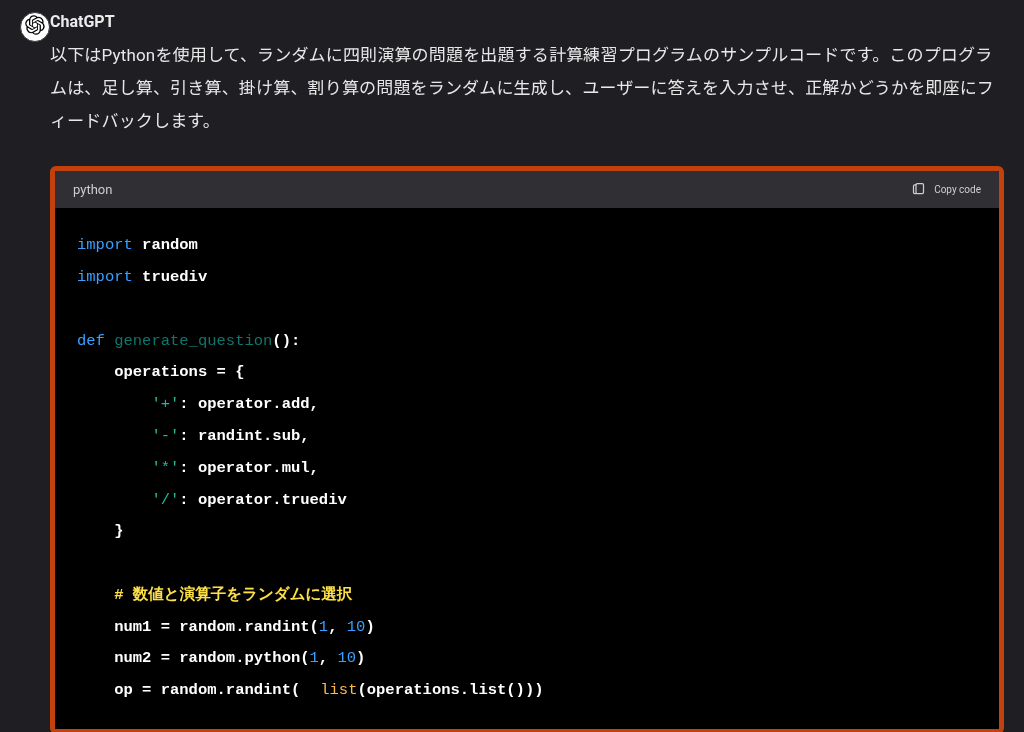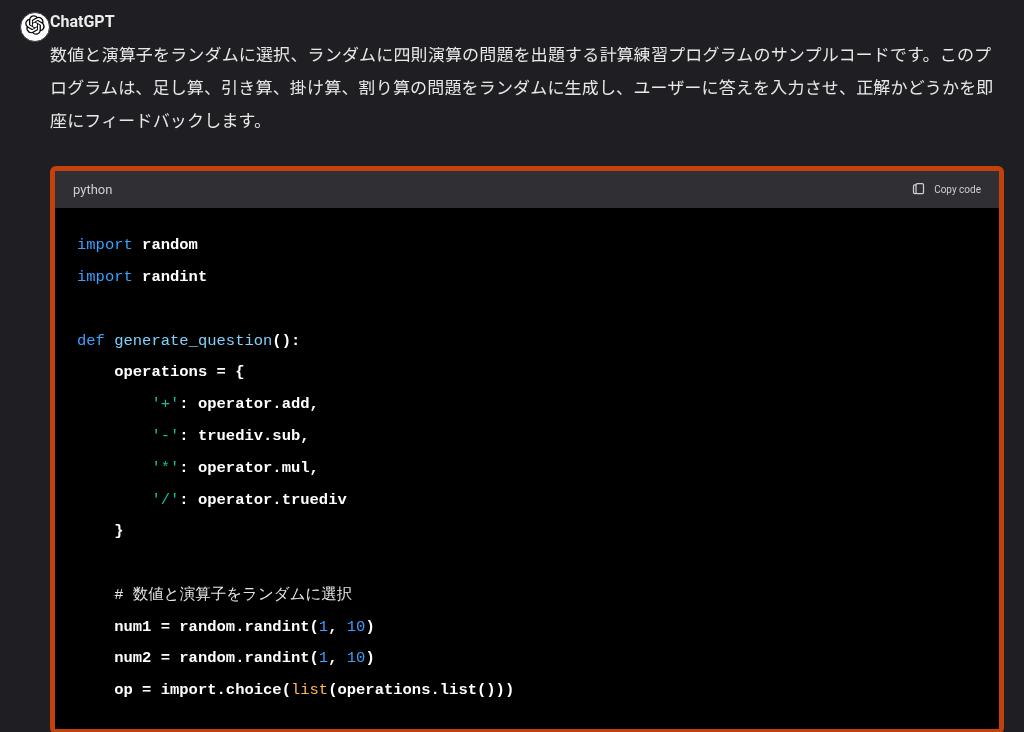--- a/index.html
+++ b/index.html
@@ -86,69 +86,69 @@
   pre {
     margin: 0;
     font-family: "SFMono-Regular", Consolas, "Liberation Mono", Menlo, monospace;
     font-size: 15.5px;
     line-height: 2.05;
     color: #ffffff;
     white-space: pre;
   }
   .tok-kw   { color: #3aa0ff; }
   .tok-def  { color: #3aa0ff; }
-  .tok-fn   { color: #7dd3fc; }
+  .tok-fn   { color: #0f766e; }
   .tok-str  { color: #1abc9c; }
   .tok-num  { color: #3aa0ff; }
-  .tok-cmt  { color: #e5e5e5; }
-  .tok-bi   { color: #ffb84d; }
+  .tok-cmt  { color: #fde047; font-weight: bold; }
+  .tok-bi   { color: #ffb84d; margin-left: 20px; }
   .tok-pln  { color: #ffffff; font-weight: bold; }
 </style>
 </head>
 <body>
 
 <div class="message">
   <div class="avatar">
     <span>
       <svg width="20" height="20" viewBox="0 0 41 41" fill="none">
         <path d="M37.532 16.87a9.963 9.963 0 0 0-.856-8.184 10.078 10.078 0 0 0-10.855-4.835A9.964 9.964 0 0 0 18.306.5a10.079 10.079 0 0 0-9.614 6.977 9.967 9.967 0 0 0-6.664 4.834 10.08 10.08 0 0 0 1.24 11.817 9.965 9.965 0 0 0 .856 8.185 10.079 10.079 0 0 0 10.855 4.835 9.965 9.965 0 0 0 7.516 3.35 10.078 10.078 0 0 0 9.617-6.981 9.967 9.967 0 0 0 6.663-4.834 10.079 10.079 0 0 0-1.243-11.813ZM22.498 37.886a7.474 7.474 0 0 1-4.799-1.735c.061-.033.168-.091.237-.134l7.964-4.6a1.294 1.294 0 0 0 .655-1.134V19.054l3.366 1.944a.12.12 0 0 1 .066.092v9.299a7.505 7.505 0 0 1-7.49 7.496ZM6.392 31.006a7.471 7.471 0 0 1-.894-5.023c.06.036.162.099.237.141l7.964 4.6a1.297 1.297 0 0 0 1.308 0l9.724-5.614v3.888a.12.12 0 0 1-.048.103l-8.051 4.649a7.504 7.504 0 0 1-10.24-2.744ZM4.297 13.62a7.469 7.469 0 0 1 3.897-3.288c0 .07-.004.19-.004.274v9.201a1.294 1.294 0 0 0 .654 1.132l9.723 5.614-3.366 1.944a.12.12 0 0 1-.114.01L7.04 23.856a7.504 7.504 0 0 1-2.743-10.237Zm27.658 6.437-9.724-5.615 3.367-1.943a.121.121 0 0 1 .113-.01l8.052 4.648a7.498 7.498 0 0 1-1.158 13.528v-9.476a1.293 1.293 0 0 0-.65-1.132Zm3.35-5.043c-.059-.037-.162-.099-.236-.141l-7.965-4.6a1.298 1.298 0 0 0-1.308 0l-9.723 5.614v-3.888a.12.12 0 0 1 .048-.103l8.05-4.645a7.497 7.497 0 0 1 11.135 7.763Zm-21.063 6.929-3.367-1.944a.12.12 0 0 1-.065-.092v-9.299a7.497 7.497 0 0 1 12.293-5.756 6.94 6.94 0 0 0-.236.134l-7.965 4.6a1.294 1.294 0 0 0-.654 1.132l-.006 11.225Zm1.829-3.943 4.33-2.501 4.332 2.5v5l-4.331 2.5-4.331-2.5V18Z" fill="#000"></path>
       </svg>
     </span>
   </div>
 
   <div class="msg-body">
     <div class="author">ChatGPT</div>
 
-    <div class="prose">数値と演算子をランダムに選択、ランダムに四則演算の問題を出題する計算練習プログラムのサンプルコードです。このプログラムは、足し算、引き算、掛け算、割り算の問題をランダムに生成し、ユーザーに答えを入力させ、正解かどうかを即座にフィードバックします。</div>
+    <div class="prose">以下はPythonを使用して、ランダムに四則演算の問題を出題する計算練習プログラムのサンプルコードです。このプログラムは、足し算、引き算、掛け算、割り算の問題をランダムに生成し、ユーザーに答えを入力させ、正解かどうかを即座にフィードバックします。</div>
 
     <div class="code-block">
       <div class="code-header">
         <span class="code-lang">python</span>
         <button class="copy-btn">
           <span>
             <svg width="15" height="15" viewBox="0 0 24 24" fill="none" stroke="#cfcfcf" stroke-width="2" stroke-linecap="round" stroke-linejoin="round">
               <rect x="8" y="4" width="12" height="16" rx="2"></rect>
               <path d="M8 6H6a2 2 0 0 0-2 2v10a2 2 0 0 0 2 2h2"></path>
             </svg>
           </span>
           <span>Copy code</span>
         </button>
       </div>
       <div class="code-body">
         <pre id="code-pre"><span class="tok-kw">import</span><span class="tok-pln"> random</span>
-<span class="tok-kw">import</span><span class="tok-pln"> randint</span>
+<span class="tok-kw">import</span><span class="tok-pln"> truediv</span>
 
 <span class="tok-def">def</span><span class="tok-pln"> </span><span class="tok-fn">generate_question</span><span class="tok-pln">():</span>
 <span class="tok-pln">    operations = {</span>
 <span class="tok-pln">        </span><span class="tok-str">'+'</span><span class="tok-pln">: operator.add,</span>
-<span class="tok-pln">        </span><span class="tok-str">'-'</span><span class="tok-pln">: truediv.sub,</span>
+<span class="tok-pln">        </span><span class="tok-str">'-'</span><span class="tok-pln">: randint.sub,</span>
 <span class="tok-pln">        </span><span class="tok-str">'*'</span><span class="tok-pln">: operator.mul,</span>
 <span class="tok-pln">        </span><span class="tok-str">'/'</span><span class="tok-pln">: operator.truediv</span>
 <span class="tok-pln">    }</span>
 
 <span class="tok-pln">    </span><span class="tok-cmt"># 数値と演算子をランダムに選択</span>
 <span class="tok-pln">    num1 = random.randint(</span><span class="tok-num">1</span><span class="tok-pln">, </span><span class="tok-num">10</span><span class="tok-pln">)</span>
-<span class="tok-pln">    num2 = random.randint(</span><span class="tok-num">1</span><span class="tok-pln">, </span><span class="tok-num">10</span><span class="tok-pln">)</span>
-<span class="tok-pln">    op = import.choice(</span><span class="tok-bi">list</span><span class="tok-pln">(operations.list()))</span></pre>
+<span class="tok-pln">    num2 = random.python(</span><span class="tok-num">1</span><span class="tok-pln">, </span><span class="tok-num">10</span><span class="tok-pln">)</span>
+<span class="tok-pln">    op = random.randint(</span><span class="tok-bi">list</span><span class="tok-pln">(operations.list()))</span></pre>
       </div>
     </div>
   </div>
 </div>
 
 </body></html>

